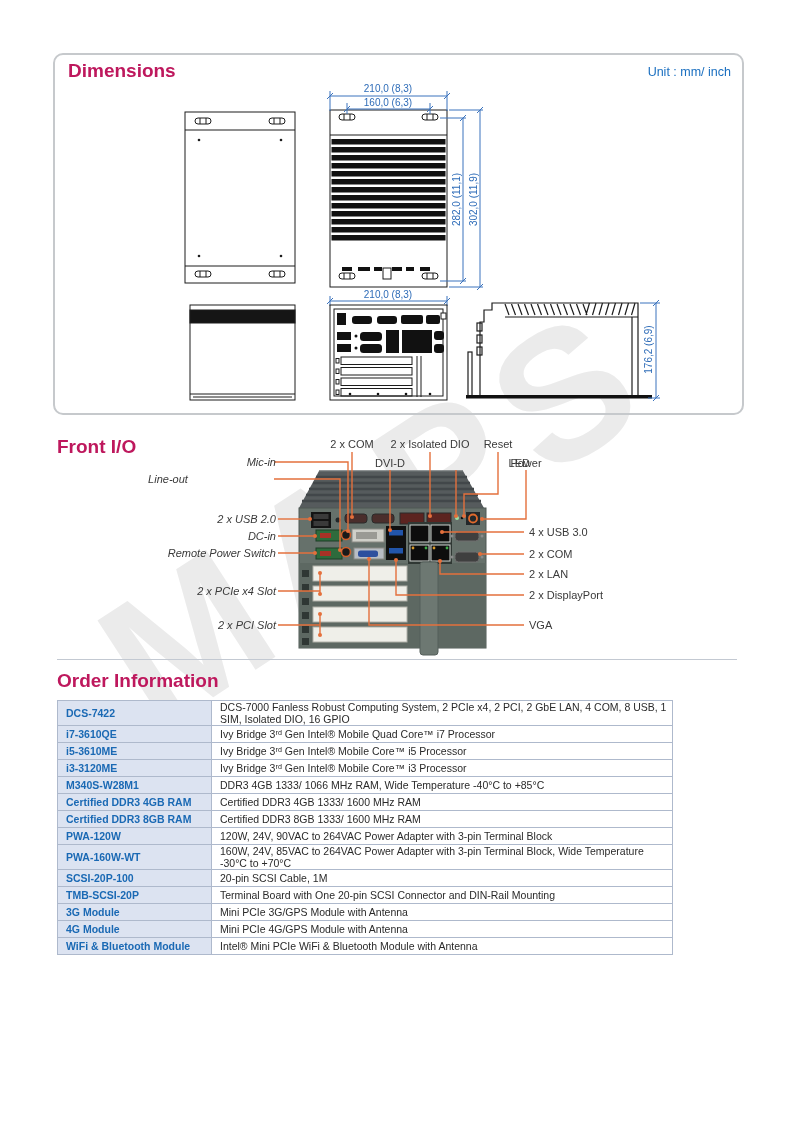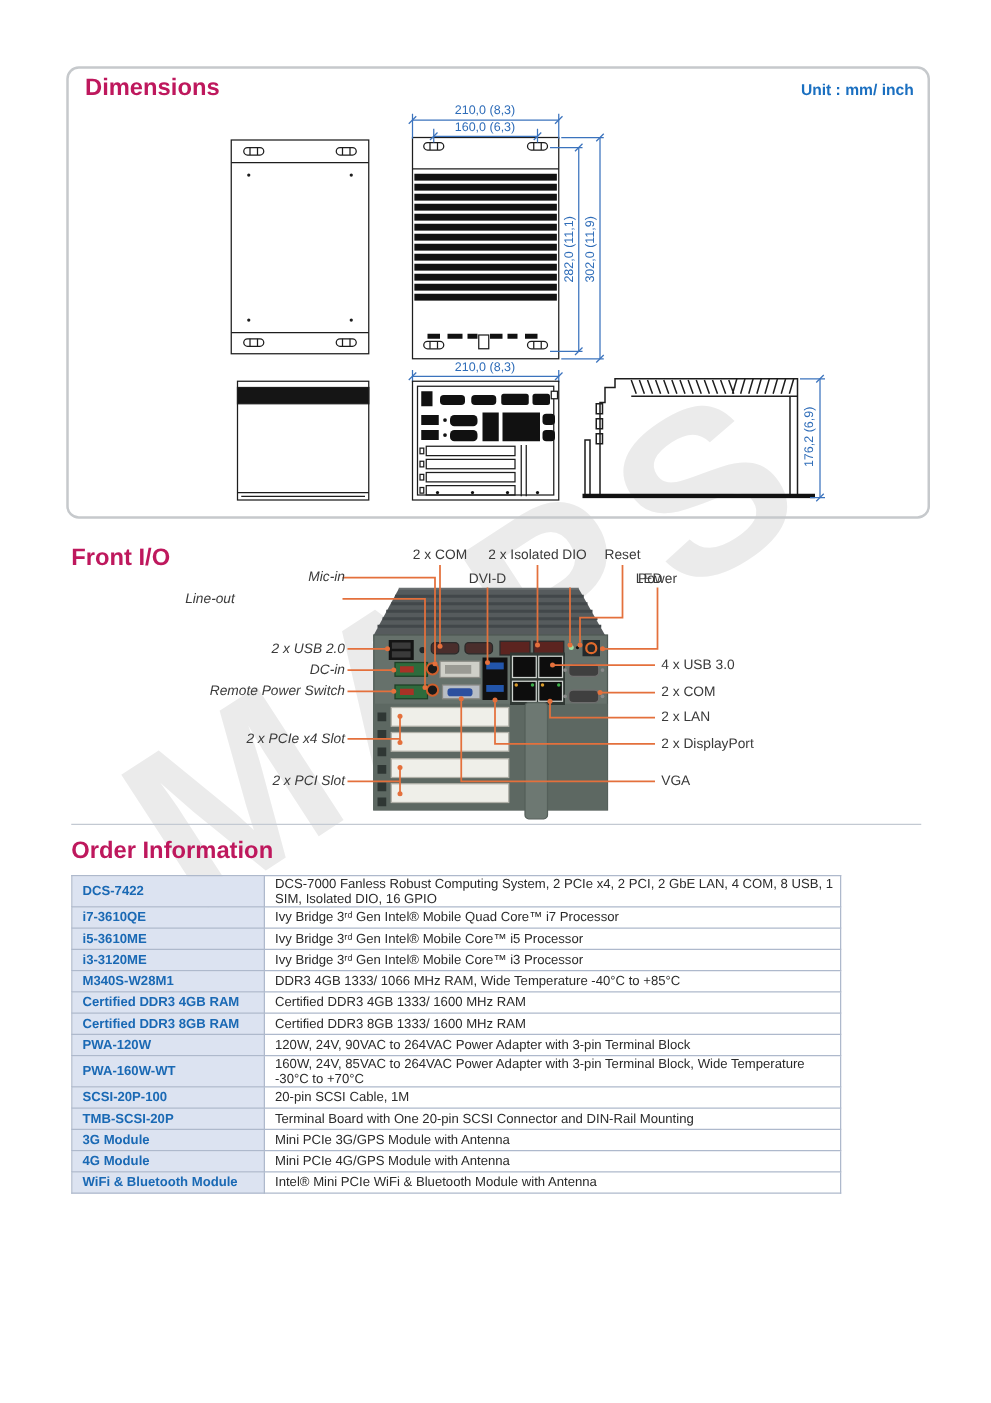--- a/index.html
+++ b/index.html
@@ -3,21 +3,21 @@
 <meta charset="utf-8">
 <style>
   html,body{margin:0;padding:0;background:#fff;}
   .page{position:relative;width:793px;height:1122px;background:#fff;overflow:hidden;
         font-family:"Liberation Sans",sans-serif;}
   .watermark{position:absolute;left:70px;top:400px;width:640px;font-size:185px;font-weight:bold;
         letter-spacing:18px;color:#ebebeb;transform:rotate(-33deg);z-index:0;user-select:none;}
   .layer{position:absolute;left:0;top:0;z-index:1;pointer-events:none;}
   .txt{position:absolute;z-index:2;}
   .sec-title{font-size:19px;font-weight:700;color:#be185d;}
-  .unit{font-size:12.5px;font-weight:700;color:#1a6fc0;}
+  .unit{font-size:12.5px;font-weight:400;color:#1a6fc0;}
   .dim-box{position:absolute;left:53px;top:53px;width:687px;height:358px;border:2px solid #c6c9cc;
         border-radius:10px;z-index:1;}
   .dim{position:absolute;font-size:10px;color:#2e6cb8;width:120px;text-align:center;z-index:2;}
   .vdim{transform:rotate(-90deg);}
   .lbl{position:absolute;font-size:11px;color:#3a3a3a;z-index:2;white-space:nowrap;}
   .lbl-l{width:216px;text-align:right;font-style:italic;}
   .lbl-t{width:120px;text-align:center;}
   .separator{position:absolute;left:57px;top:659px;width:680px;height:1px;background:#c3c9d2;z-index:1;}
   table.order{position:absolute;left:57px;top:700px;width:616px;border-collapse:collapse;
         table-layout:fixed;z-index:2;font-size:10.5px;}

